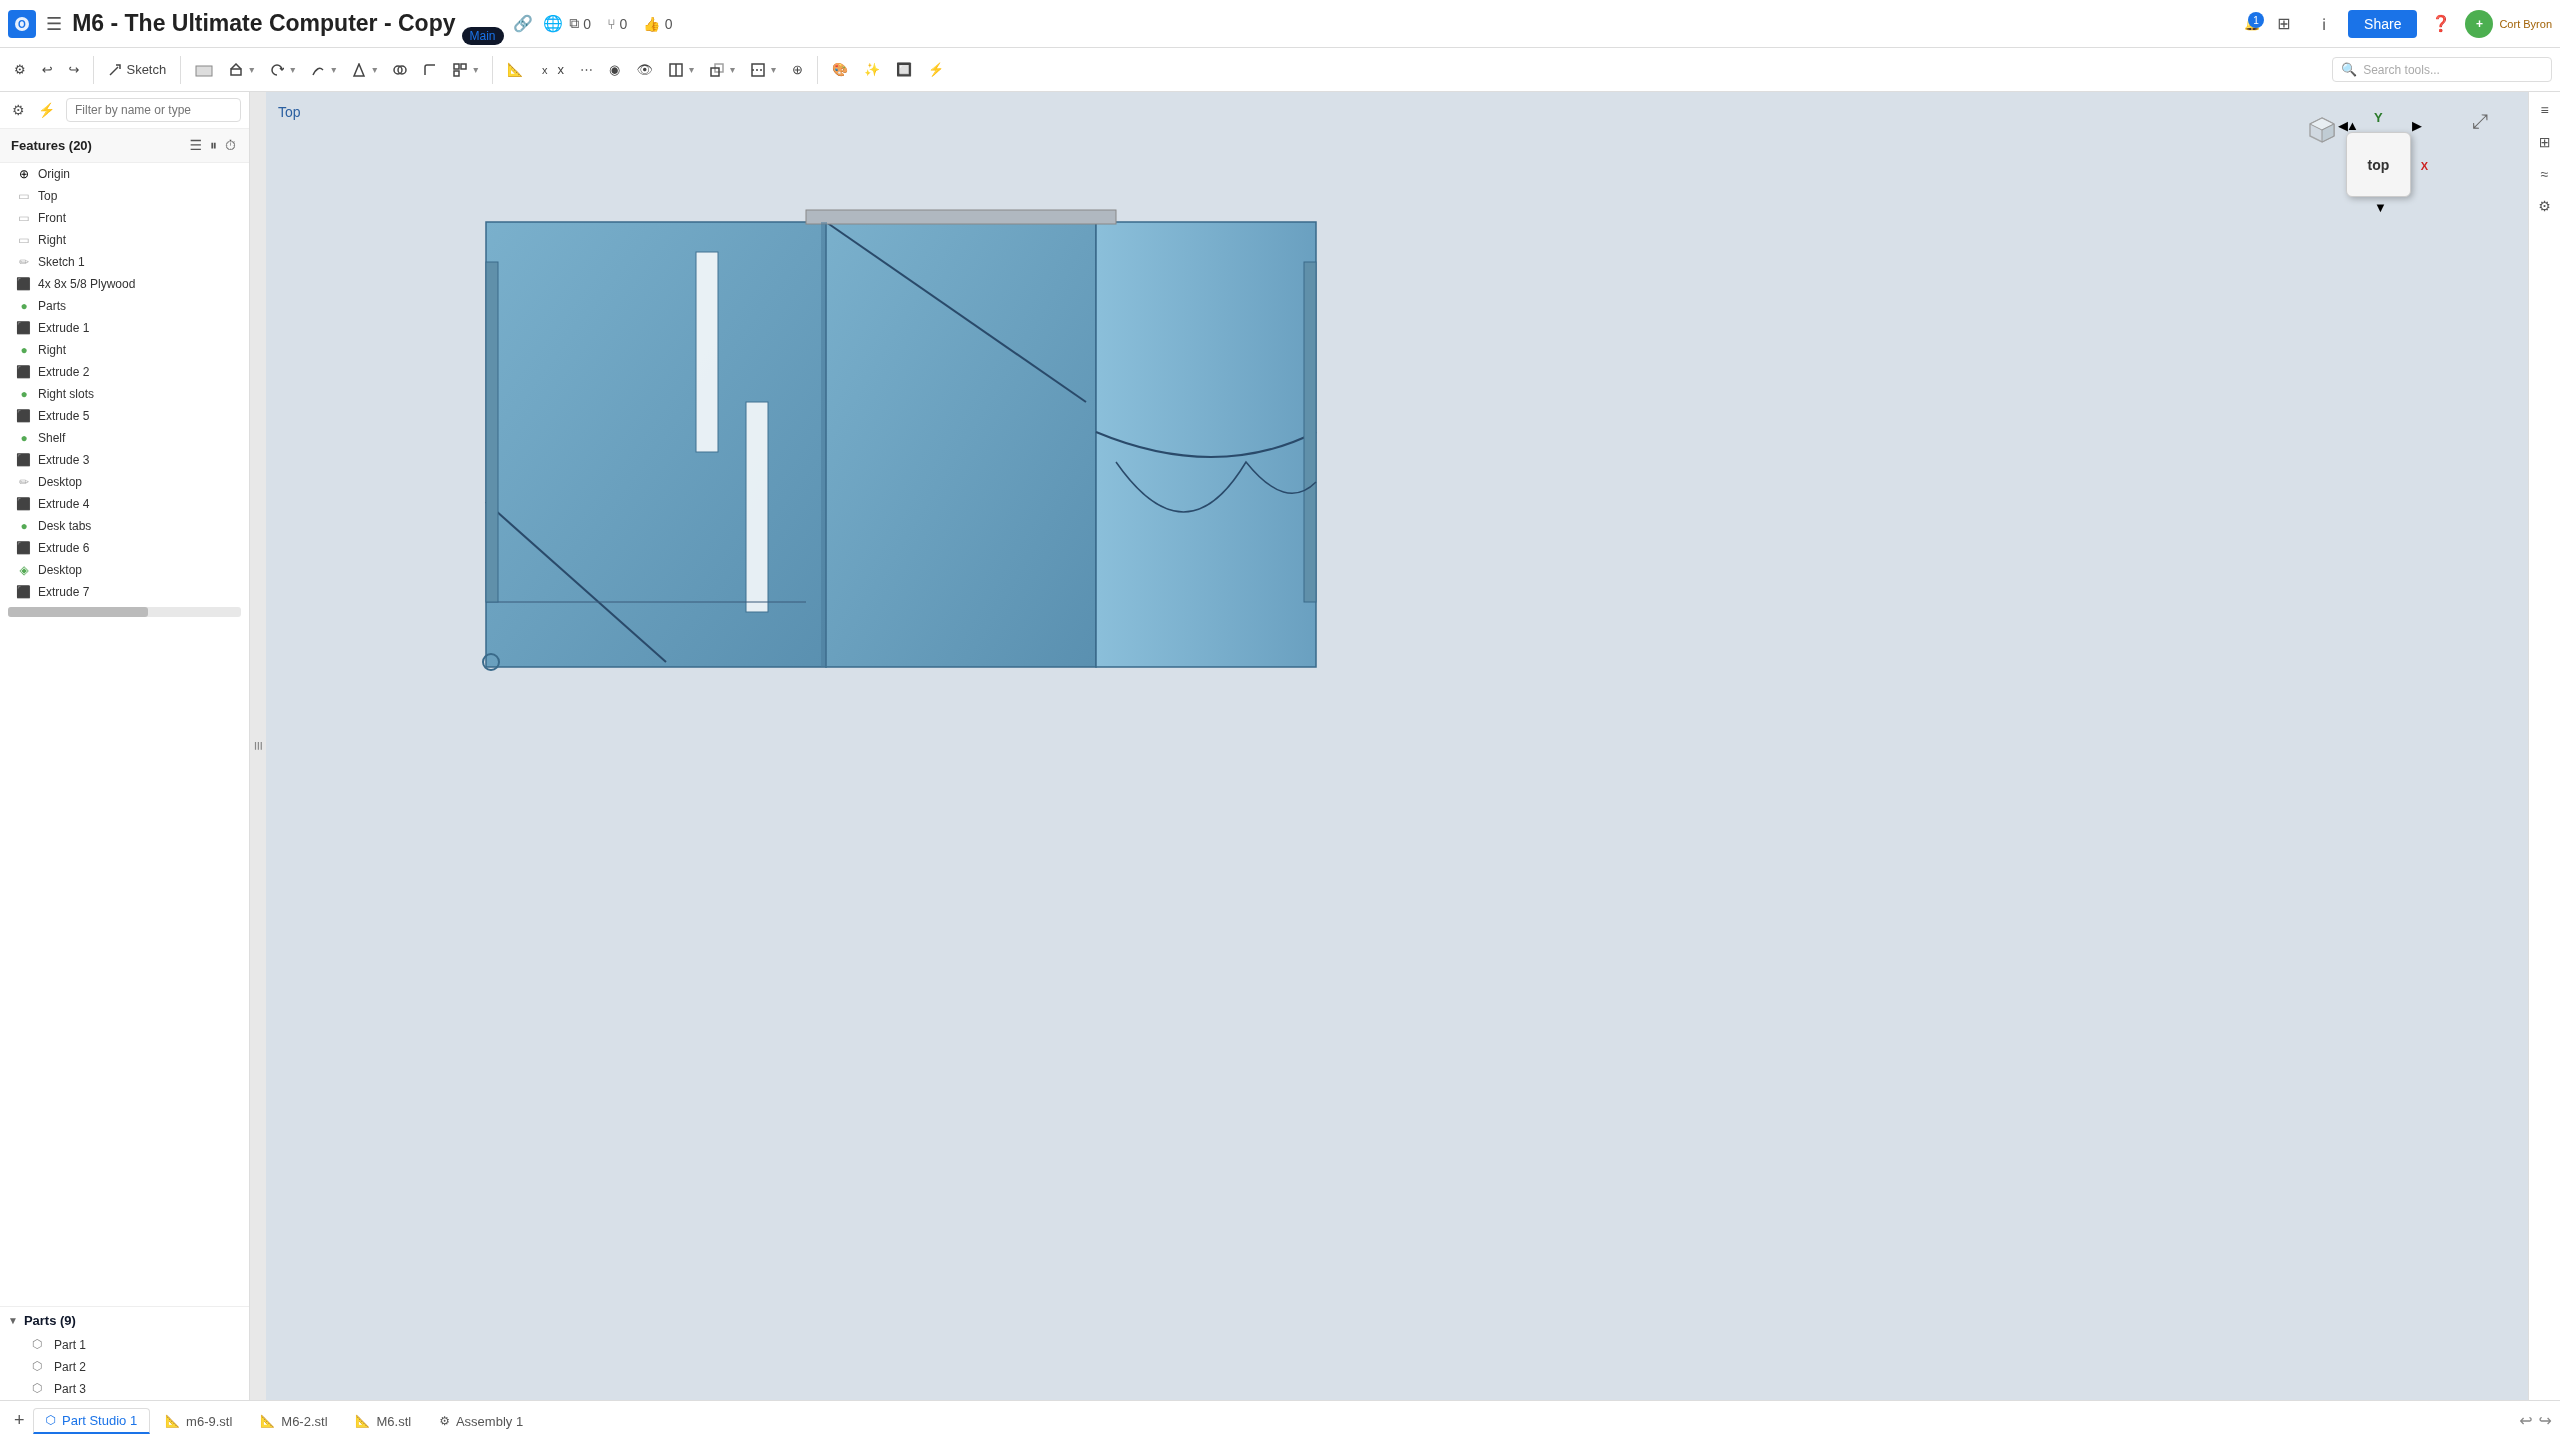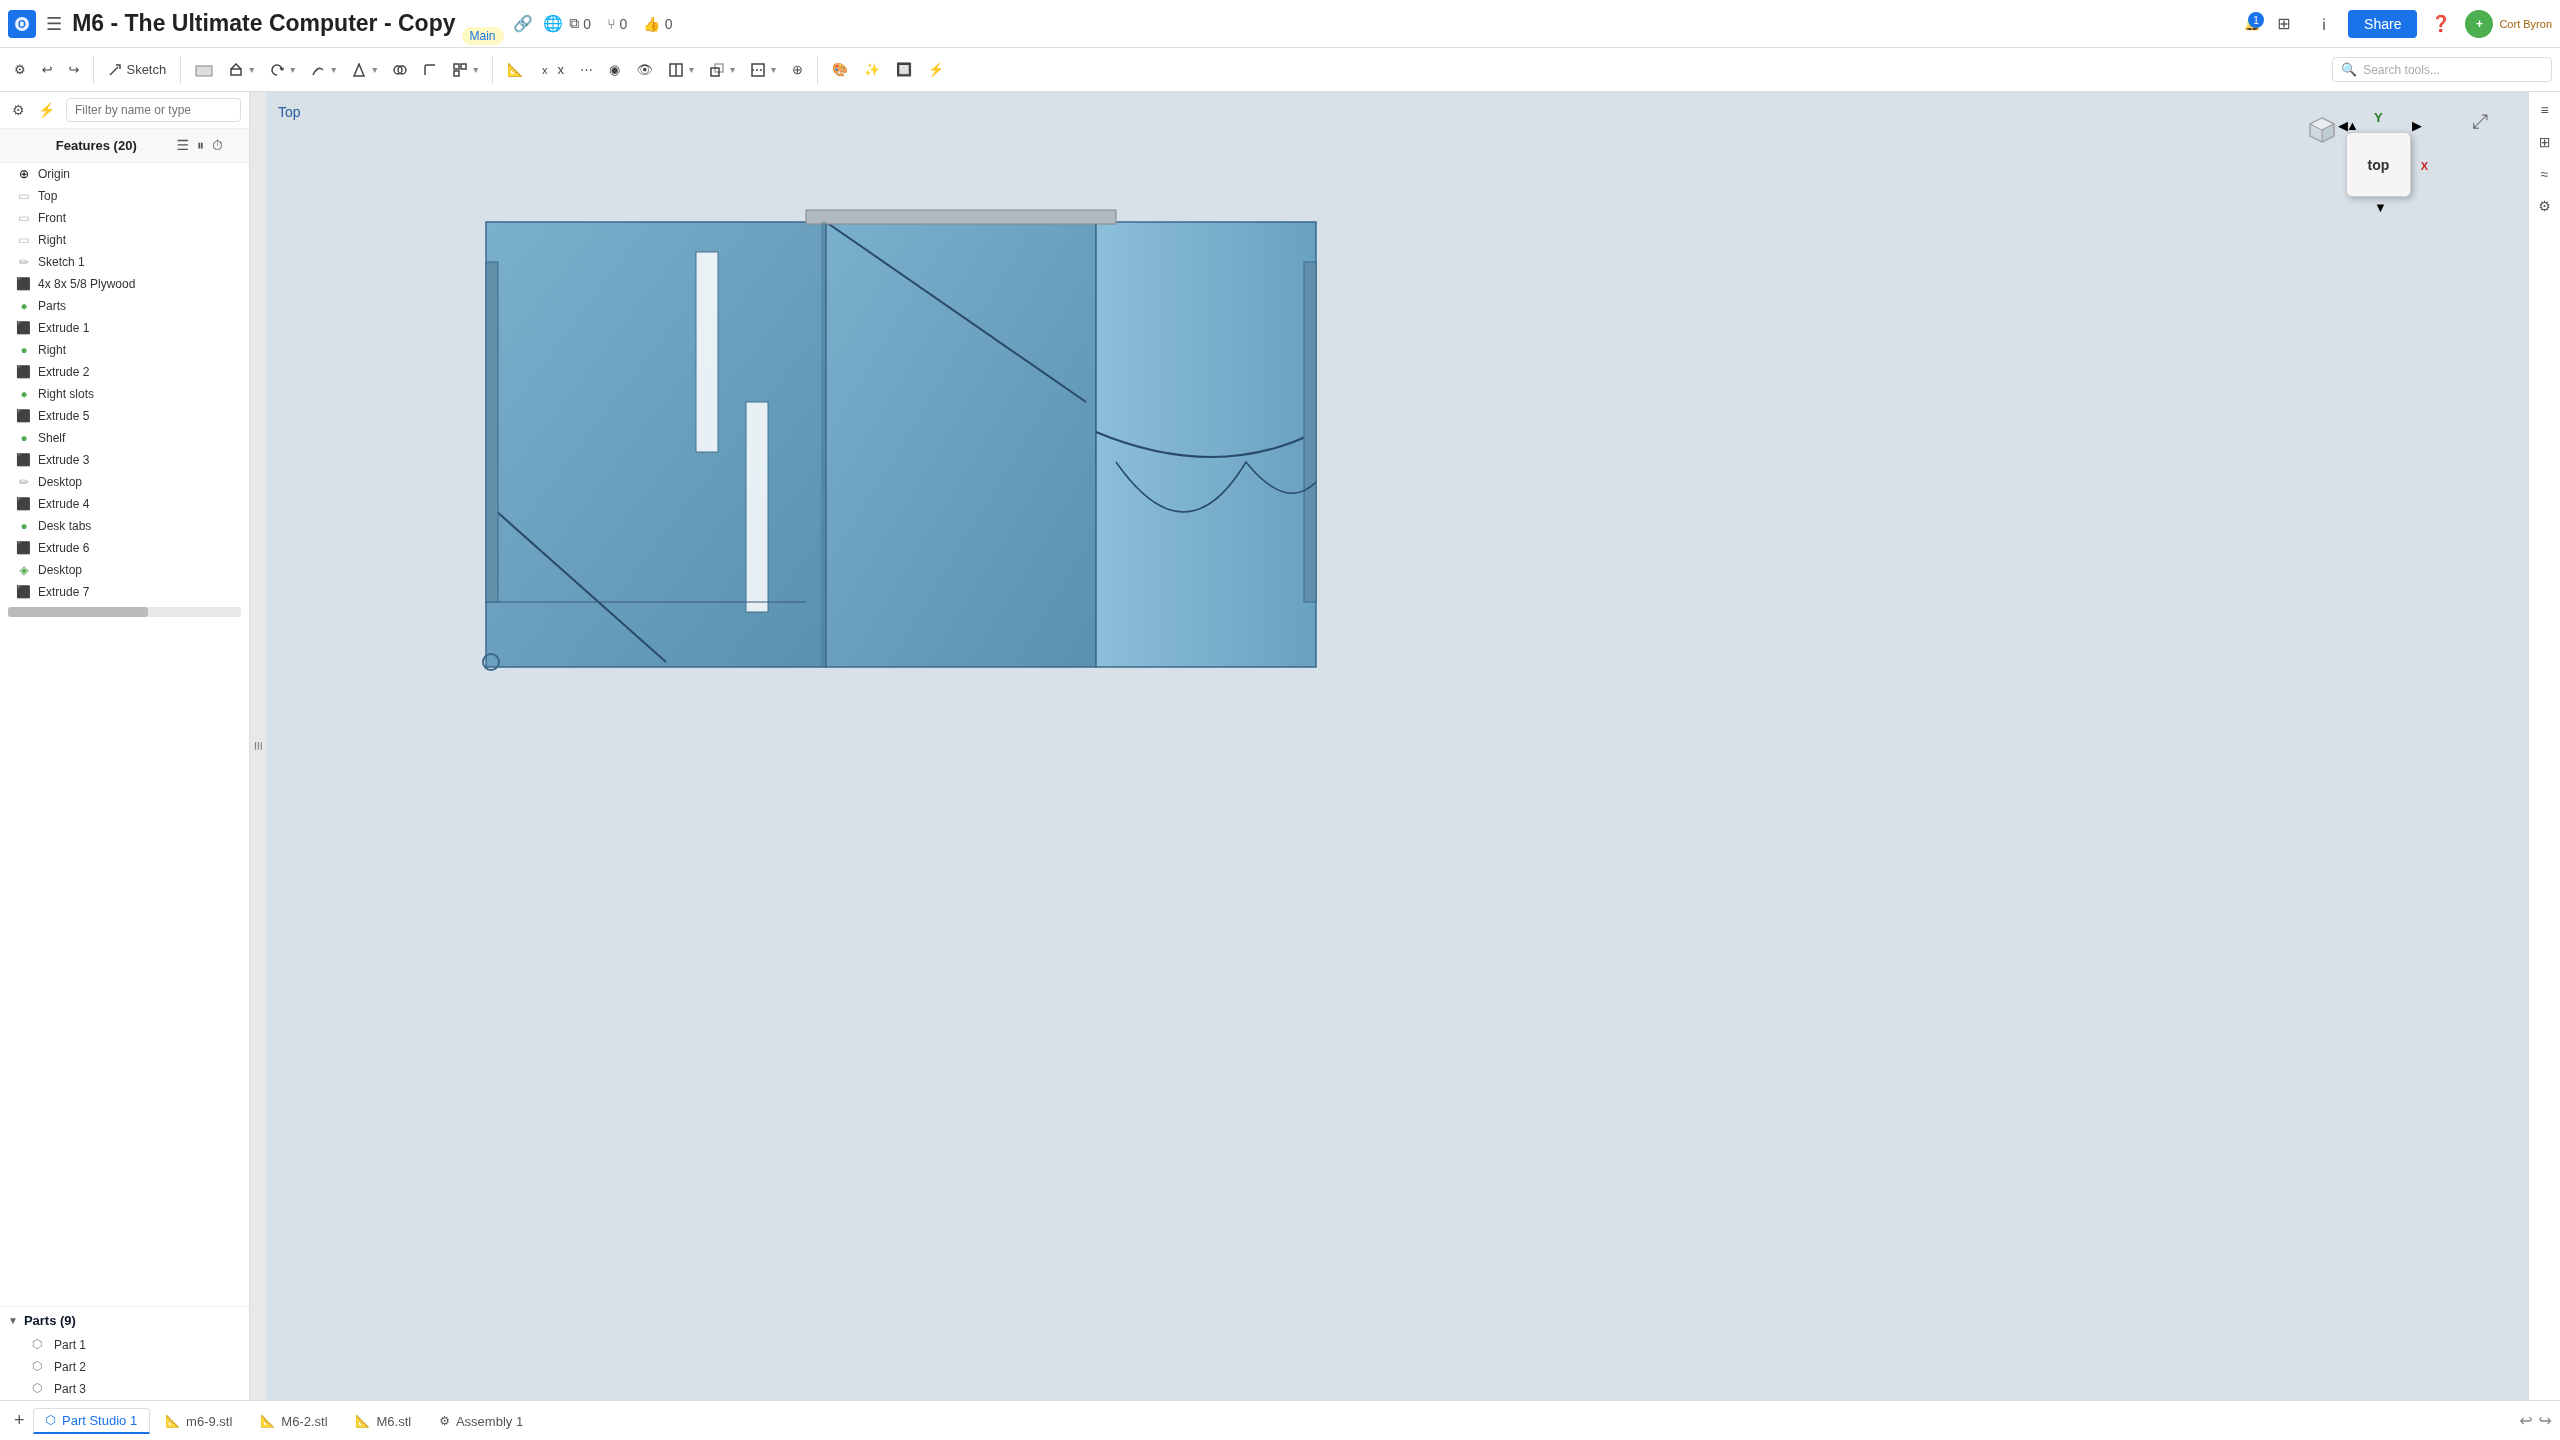--- a/index.html
+++ b/index.html
@@ -8,21 +8,21 @@
     
     #topbar {
       display: flex; align-items: center; background: #fff; height: 48px;
       border-bottom: 1px solid #ddd; padding: 0 8px; gap: 6px;
     }
     .logo-area { display: flex; align-items: center; gap: 6px; }
     .logo-icon { width: 28px; height: 28px; background: #1a73e8; border-radius: 4px; display: flex; align-items: center; justify-content: center; }
     .logo-icon svg { fill: white; }
     .hamburger { cursor: pointer; font-size: 18px; color: #555; padding: 4px; }
     .doc-title { font-size: 23px; font-weight: 600; color: #222; }
-    .branch-badge { background: #fef9c3; color: #1a73e8; border-radius: 10px; padding: 2px 8px; font-size: 12px; margin-top: 25px; }
+    .branch-badge { background: #0f172a; color: #1a73e8; border-radius: 10px; padding: 2px 8px; font-size: 12px; margin-top: 25px; }
     .top-icons { display: flex; align-items: center; gap: 10px; margin-left: 4px; }
     .top-icon-btn { cursor: pointer; color: #555; font-size: 16px; display: flex; align-items: center; }
     .counter-group { display: flex; align-items: center; gap: 16px; color: #555; font-size: 14px; }
     .counter-item { display: flex; align-items: center; gap: 4px; }
     .topbar-right { margin-left: auto; display: flex; align-items: center; gap: 8px; }
     .notif-btn { position: relative; cursor: pointer; }
     .notif-badge { position: absolute; top: -4px; right: -4px; background: #1a73e8; color: white; border-radius: 50%; width: 16px; height: 16px; font-size: 10px; display: flex; align-items: center; justify-content: center; }
     .share-btn { background: #1a73e8; color: white; border: none; border-radius: 4px; padding: 6px 16px; cursor: pointer; font-size: 14px; font-weight: 500; }
     .help-btn, .grid-btn { cursor: pointer; color: #555; font-size: 16px; width: 32px; height: 32px; display: flex; align-items: center; justify-content: center; border-radius: 4px; }
     .user-area { display: flex; align-items: center; gap: 6px; cursor: pointer; }
@@ -46,21 +46,21 @@
 
     
     #sidebar {
       width: 250px; background: #fff; border-right: 1px solid #ddd;
       display: flex; flex-direction: column; overflow: hidden;
     }
     .sidebar-toolbar { display: flex; align-items: center; gap: 6px; padding: 6px 8px; border-bottom: 1px solid #eee; }
     .sidebar-icon-btn { cursor: pointer; color: #555; padding: 4px; border-radius: 3px; font-size: 14px; }
     .filter-input { flex: 1; border: 1px solid #ddd; border-radius: 4px; padding: 4px 8px; font-size: 12px; color: #888; }
 
-    .features-header { display: flex; align-items: center; gap: 6px; padding: 6px 24px; background: #f8f8f8; border-bottom: 1px solid #eee; text-align: center; }
+    .features-header { display: flex; align-items: center; gap: 6px; padding: 6px 11px; background: #f8f8f8; border-bottom: 1px solid #eee; }
     .features-title { font-weight: 600; font-size: 13px; color: #222; flex: 1; }
     .features-actions { display: flex; gap: 4px; }
     .feat-action-btn { cursor: pointer; color: #555; font-size: 14px; padding: 2px; }
 
     .feature-list { overflow-y: auto; flex: 1; }
     .feature-item { display: flex; align-items: center; gap: 6px; padding: 3px 8px 3px 16px; cursor: pointer; }
     .feature-icon { width: 16px; height: 16px; flex-shrink: 0; display: flex; align-items: center; justify-content: center; font-size: 12px; }
     .feature-label { font-size: 12px; color: #333; }
 
     .parts-header { display: flex; align-items: center; gap: 6px; padding: 6px 8px; cursor: pointer; border-top: 1px solid #eee; }

